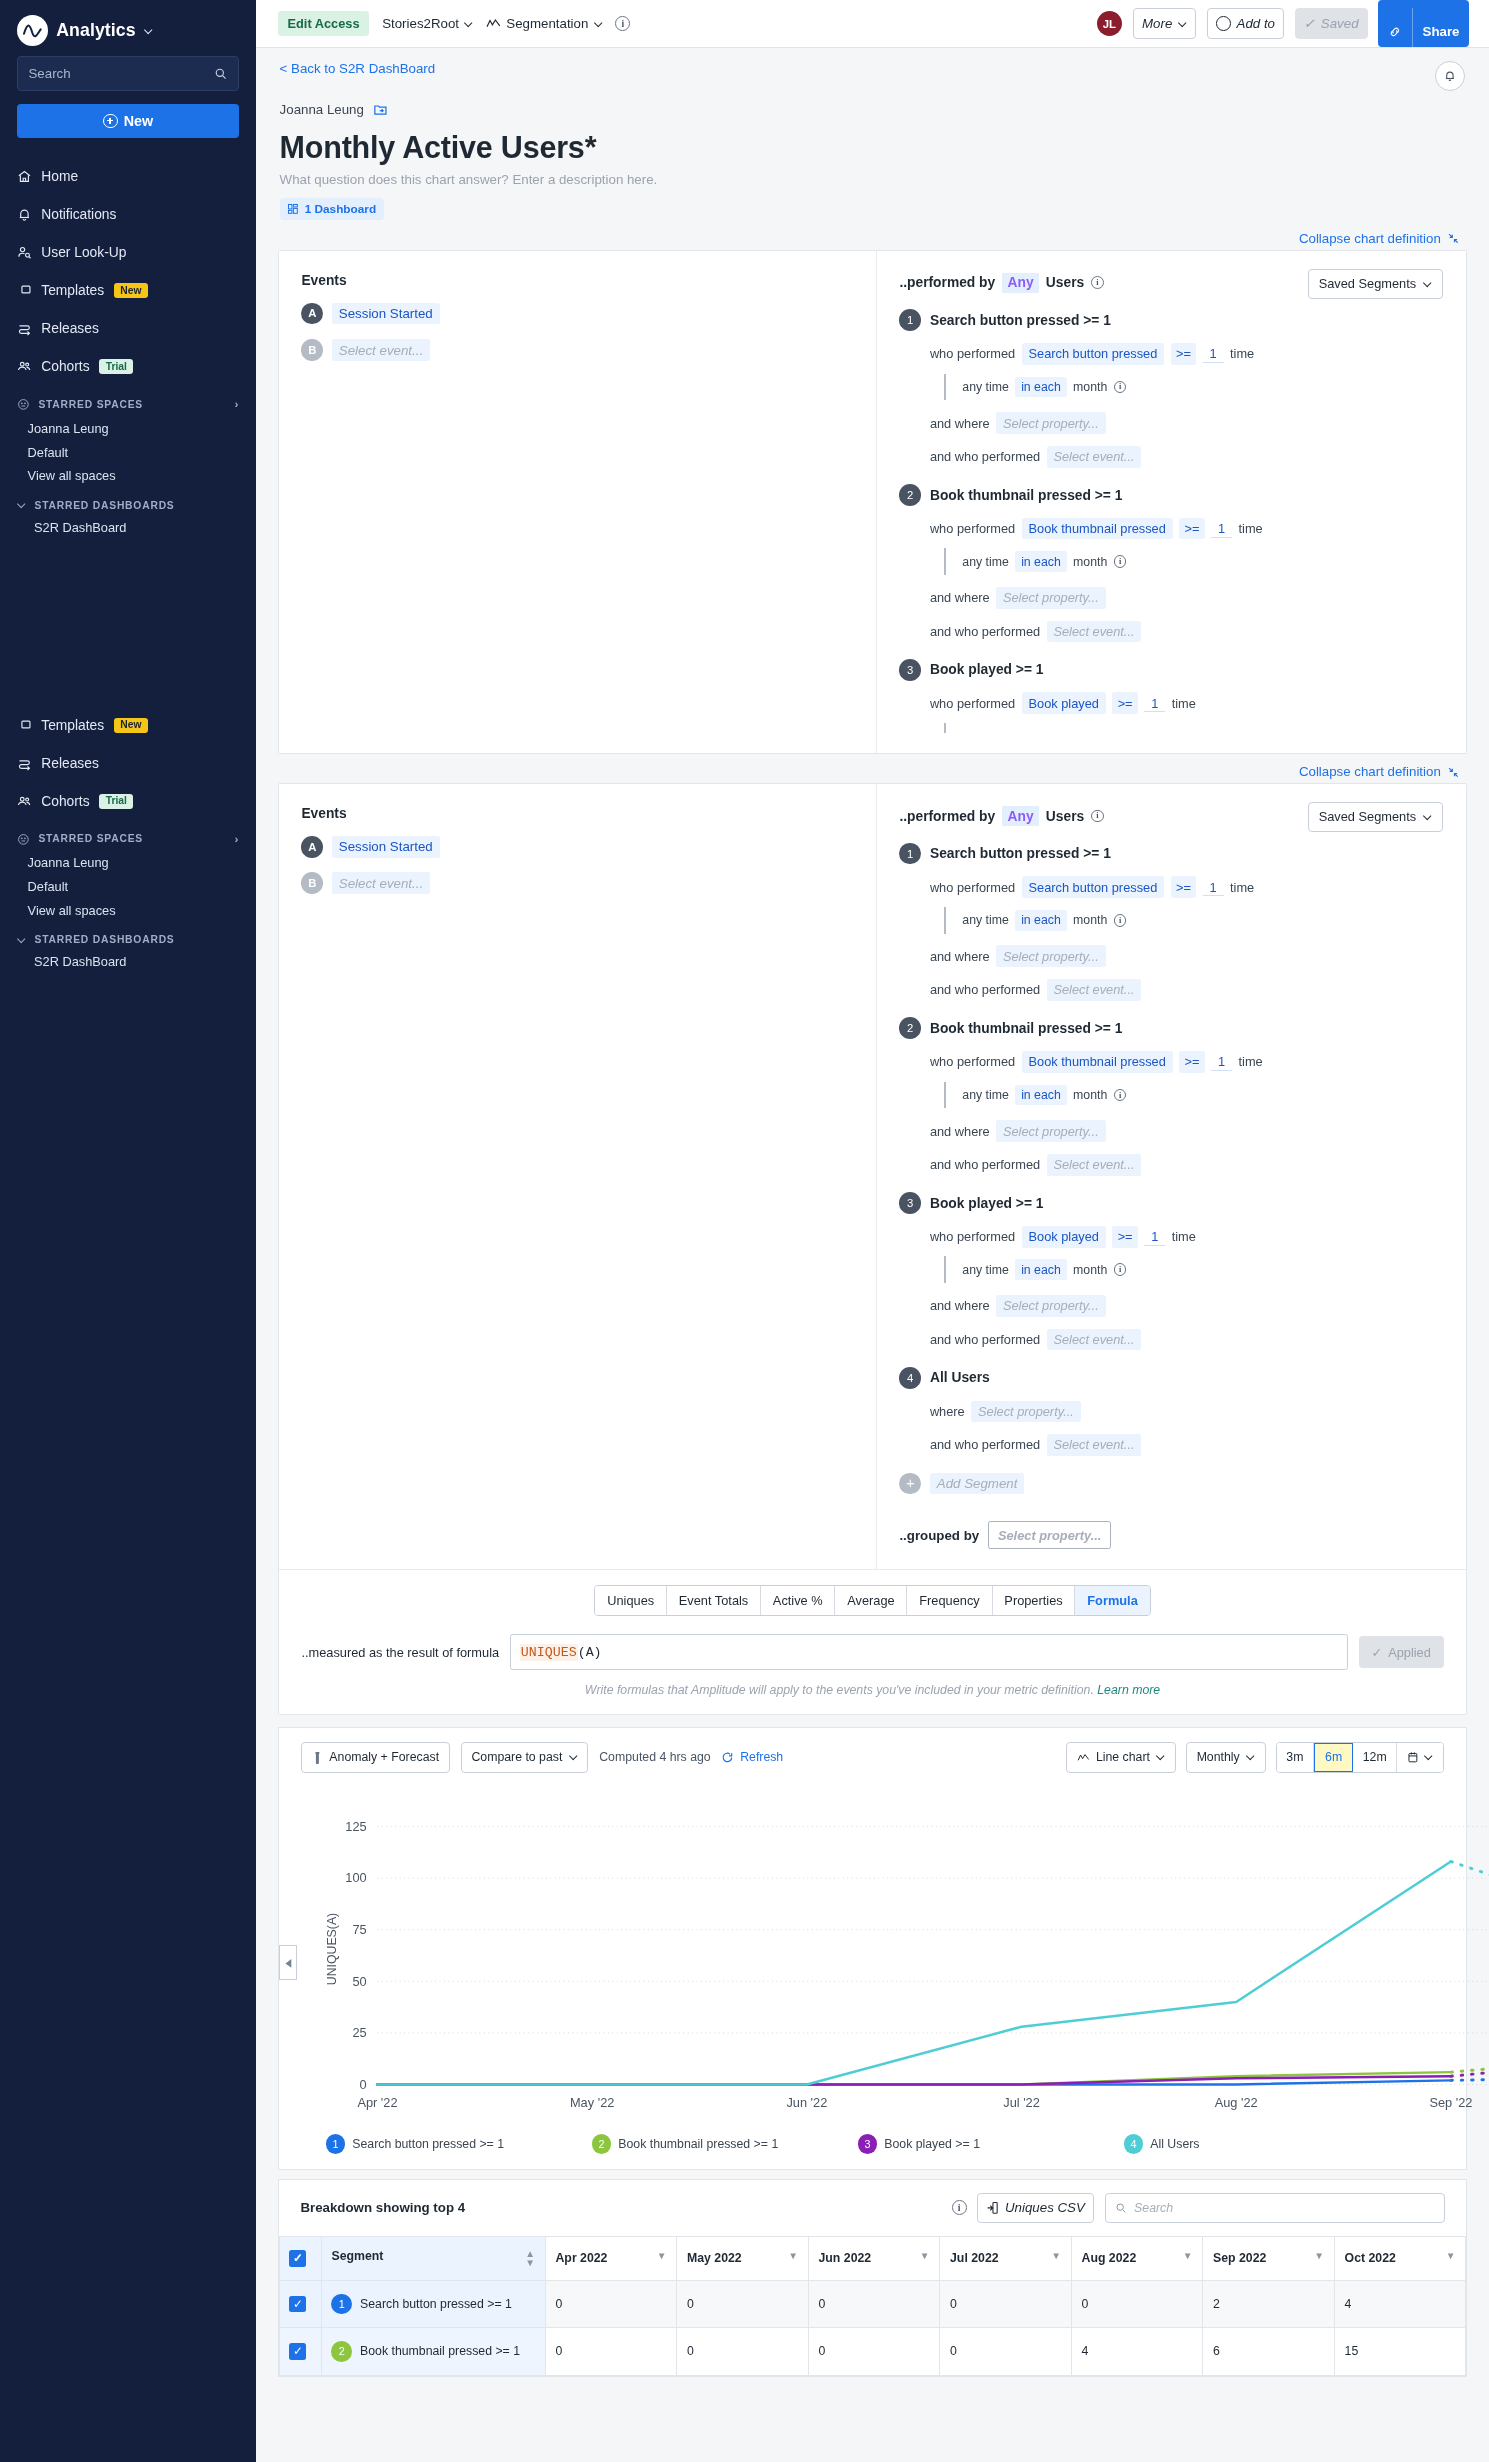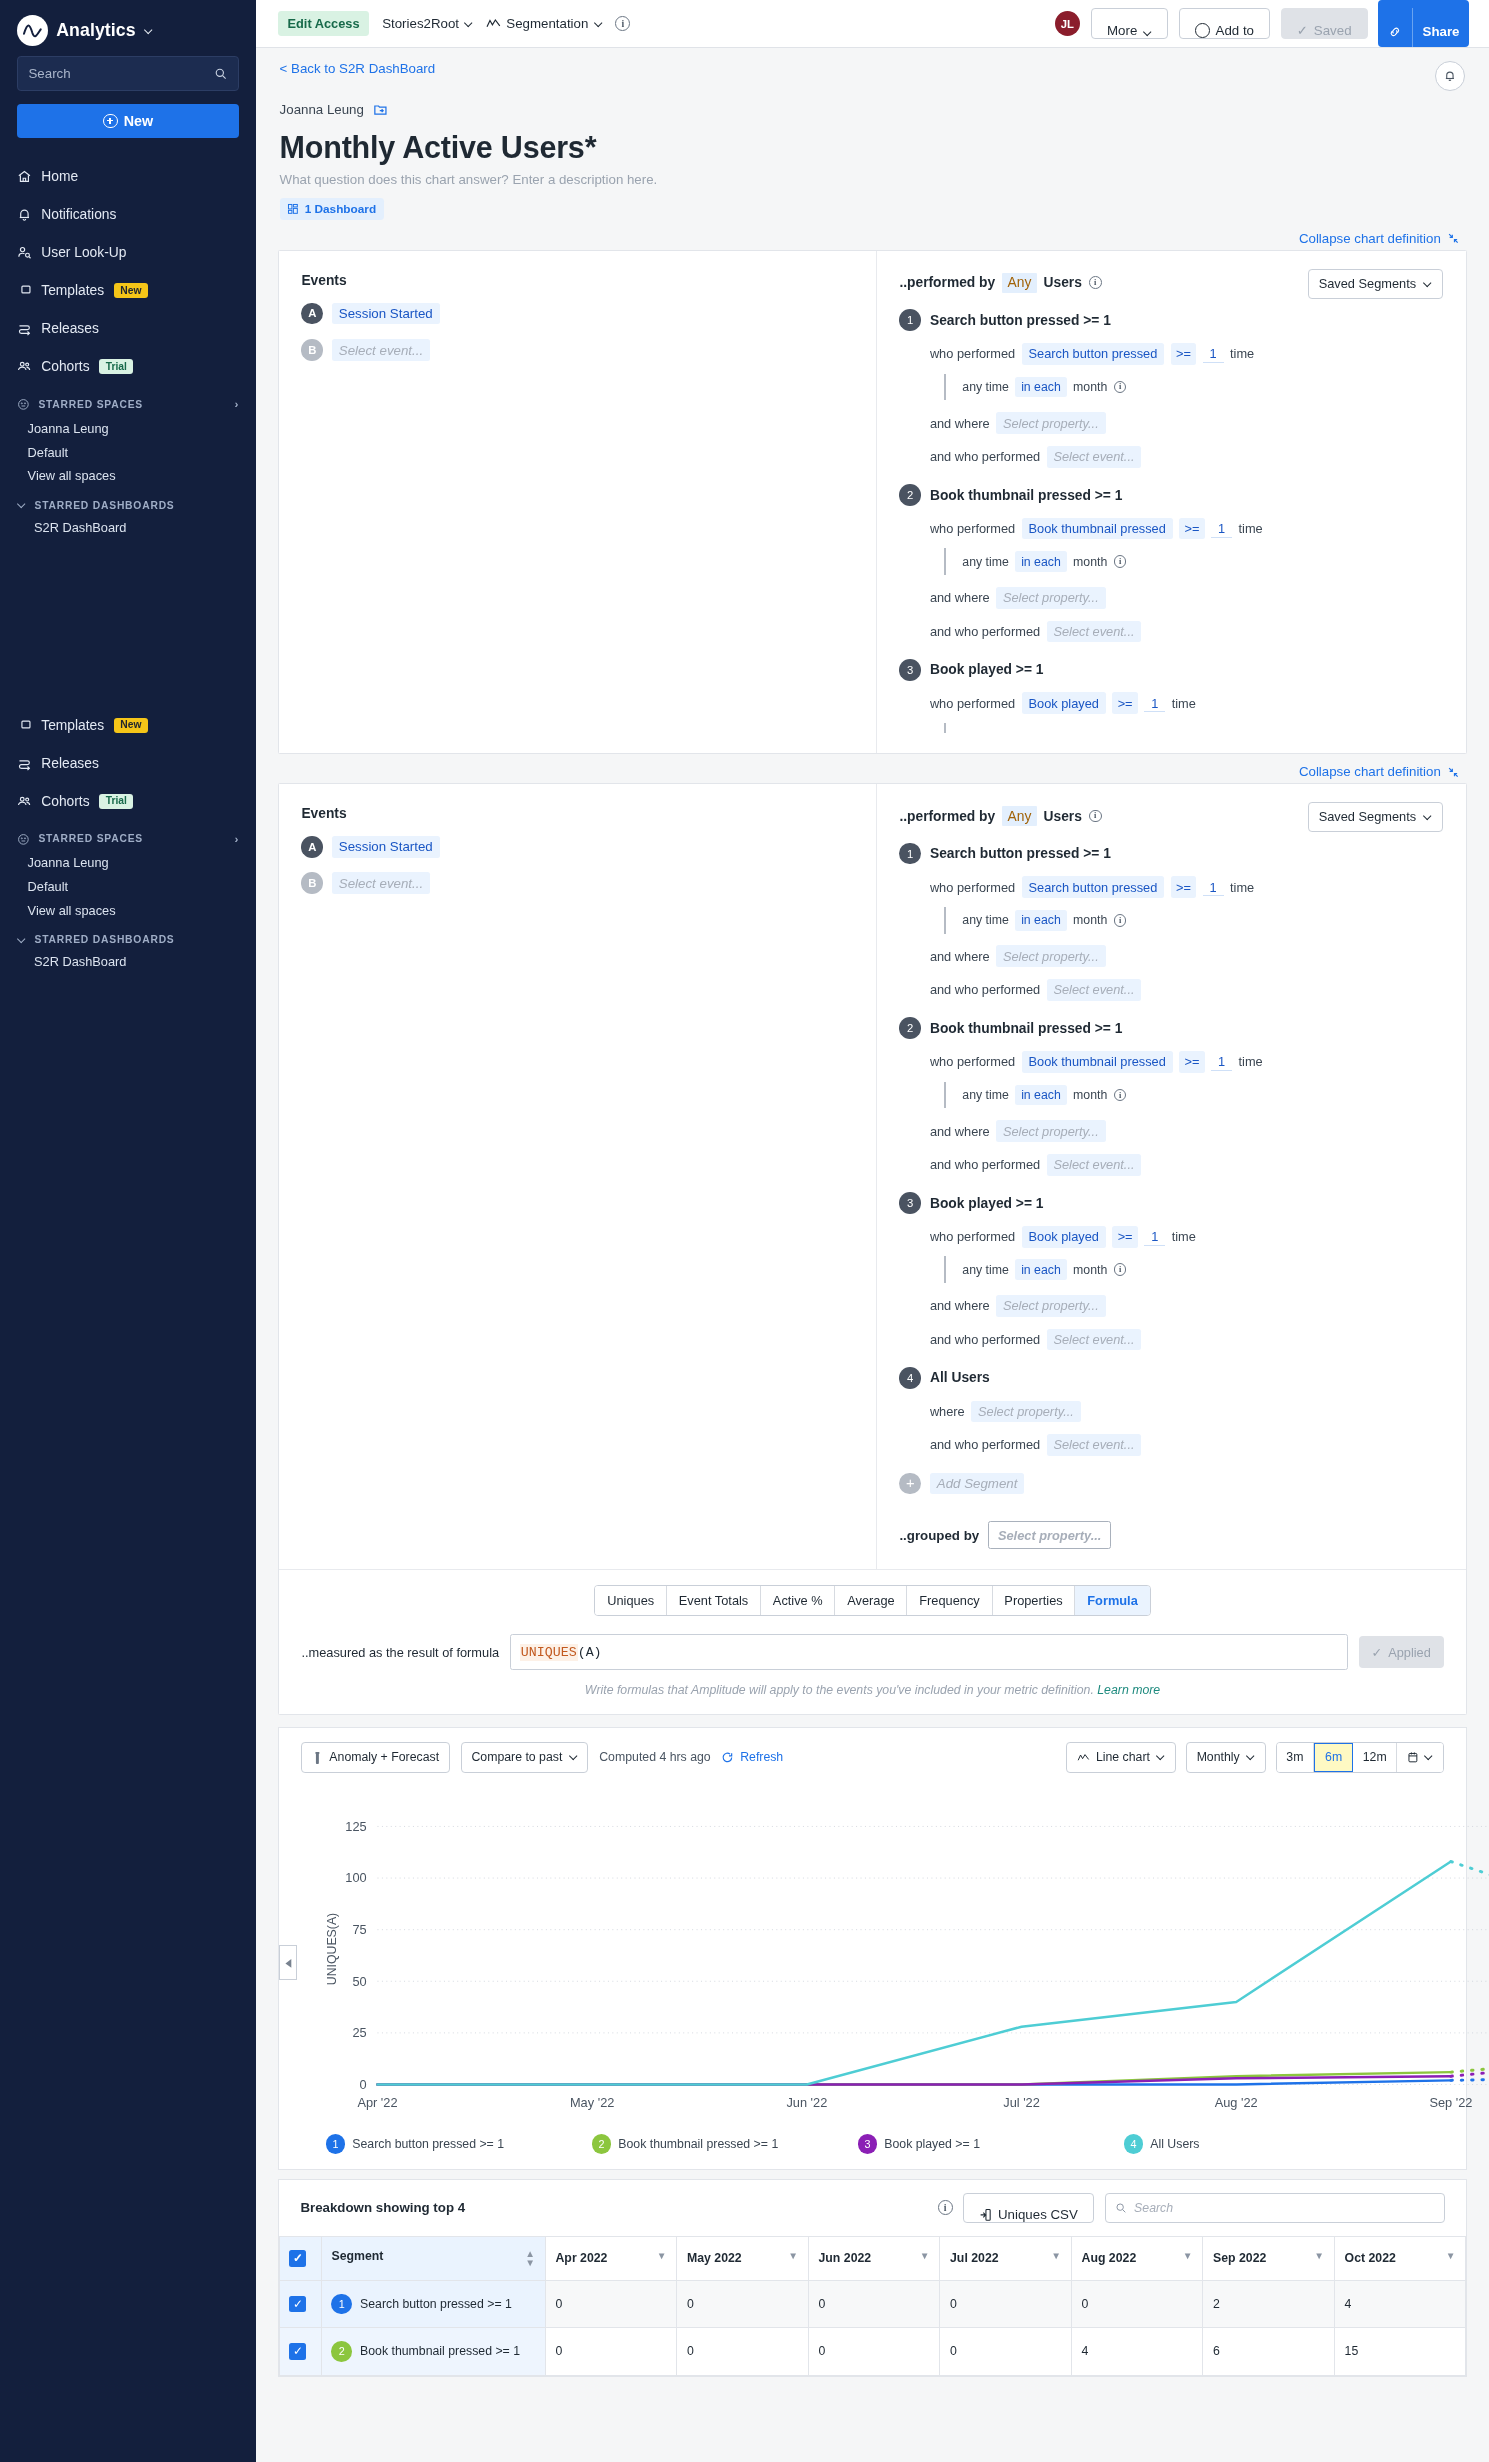--- a/index.html
+++ b/index.html
@@ -93,22 +93,22 @@
     display:flex; align-items:center; justify-content:center; font-size:9.8px;
     font-weight:700; color:#4a5562; font-family:"Liberation Serif", serif; flex:0 0 14.8px;
   }
   .tb-right { margin-left:auto; display:flex; align-items:center; gap:10.8px; }
   .avatar {
     width:25.6px; height:25.6px; border-radius:50%; background:#8b1d2c; color:#fff;
     display:flex; align-items:center; justify-content:center; font-size:11.3px; font-weight:600;
   }
   .btn {
     border:0.5px solid #c9cfd8; background:#fff; border-radius:3.9px; height:30.5px;
-    display:flex; align-items:flex-end; gap:5.9px; padding: 0 15px;
-    font-size:13.3px; color:#1f2933; cursor:pointer; white-space:nowrap;
+    display:flex; align-items:center; gap:5.9px; padding: 0 8px;
+    font-size:13.3px; color:#1f2933; cursor:pointer; white-space:nowrap;font-style:italic;
   }
   .btn.disabled { background:#dfe2e7; border-color:#dfe2e7; color:#9aa3af; }
   .btn-share {
     background:#1e72e8; color:#fff; border:0; border-radius:3.9px; height:47px;
     display:flex; align-items:center; font-size:13.3px; font-weight:600; overflow:hidden; cursor:pointer;
   }
   .btn-share .seg { padding: 0 9.8px; height:100%; display:flex; align-items:center; }
   .btn-share .seg + .seg { border-left:0.7px solid #69a3f0; }
 
   .content { flex:1; padding: 0 0 0 0; overflow:hidden; position:relative; }
@@ -147,21 +147,21 @@
     display:flex; align-items:center; justify-content:center; flex:0 0 21.7px;
   }
   .ev-dot.a { background:#4a5361; }
   .ev-dot.b { background:#b5bbc4; }
   .chipblue {
     background:#eaf3fe; color:#1a56c4; font-size:13.3px; padding:3.4px 6.9px; border-radius:2.5px; cursor:pointer;
   }
   .chipblue.muted { color:#a7aeb9; font-style:italic; }
 
   .perf-row { display:flex; align-items:center; gap:6.9px; font-size:13.8px; font-weight:600; }
-  .perf-row .anychip { background:#e3effd; color:#a16207; padding:2.5px 5.4px; border-radius:1px; font-weight:400; cursor:pointer; }
+  .perf-row .anychip { background:#e3effd; color:#8b5cf6; padding:2.5px 5.4px; border-radius:1px; font-weight:700; cursor:pointer; }
   .savedseg {
     position:absolute; right:23.6px; top:17.7px;
     border:0.5px solid #c9cfd8; border-radius:3.9px; background:#fff;
     padding: 6.4px 9.8px; font-size:12.8px; display:flex; align-items:center; gap:6.9px; cursor:pointer;
   }
 
   .seg { margin-top: 16.7px; }
   .seg-head { display:flex; align-items:center; gap:8.9px; }
   .seg-num {
     width:21.7px; height:21.7px; border-radius:50%; background:#4a5361; color:#fff;

